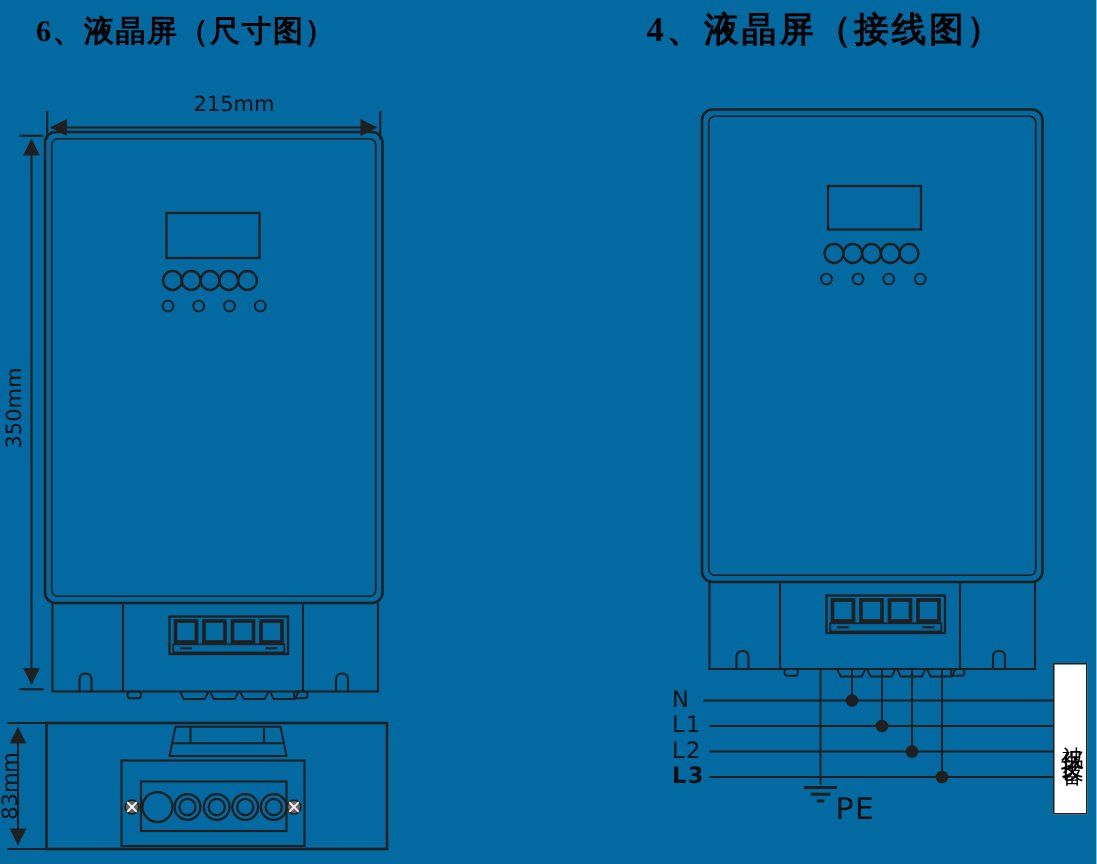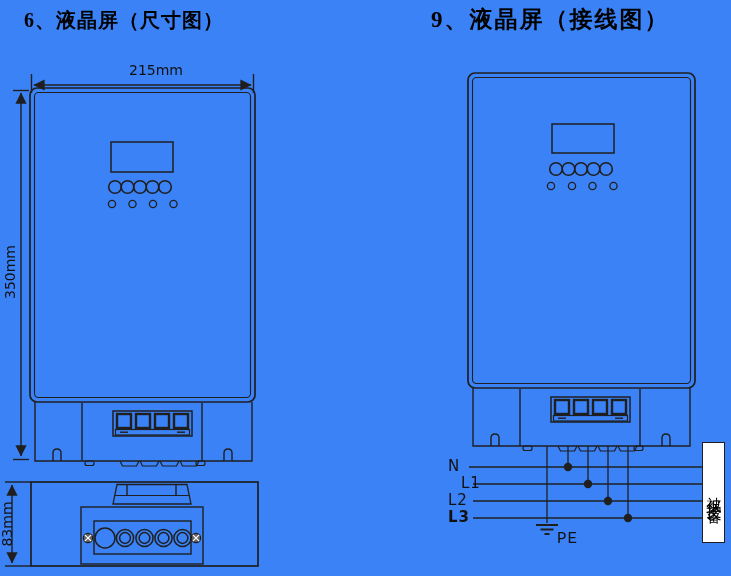--- a/index.html
+++ b/index.html
@@ -1,19 +1,19 @@
 <!DOCTYPE html>
 <html><head>
 <meta charset="utf-8">
 <style>
   html,body{margin:0;padding:0;background:#fff;}
   .canvas{
     position:relative;
     width:731px;height:576px;
-    background:#3b82f6;
+    background:#0369a1;
     overflow:hidden;
     font-family:"Liberation Sans", sans-serif;
     color:#111;
   }
   .lineart{position:absolute;left:0;top:0;width:731px;height:576px;}
   .diagram-title{
     position:absolute;
     font-family:"Liberation Serif", serif;
     font-weight:bold;
     color:#000;
@@ -36,24 +36,24 @@
   .wire-label{
     position:absolute;
     font-family:"DejaVu Sans", sans-serif;
     font-size:15px;
     height:16px;line-height:16px;
     color:#111;
     letter-spacing:1px;
     white-space:nowrap;
   }
   .lbl-n {left:448px;top:458px;}
-  .lbl-l1{left:448px;top:475px;margin-left:13px;}
+  .lbl-l1{left:448px;top:475px;}
   .lbl-l2{left:448px;top:492px;}
   .lbl-l3{left:448px;top:509px;font-weight:bold;}
-  .lbl-pe{left:557px;top:531px;font-size:16px;font-family:Liberation Mono, monospace;}
+  .lbl-pe{left:557px;top:531px;font-size:20px;}
   .protected-box{
     position:absolute;
     left:702px;top:442px;
     width:21px;height:99px;
     border:1.5px solid #1f1f1f;
     background:#fff;
     display:flex;align-items:center;justify-content:center;
   }
   .protected-text{
     font-family:"Liberation Serif", serif;
@@ -240,21 +240,21 @@
         <g stroke-width="2">
           <line x1="536" y1="525" x2="558" y2="525"></line>
           <line x1="540.5" y1="529.5" x2="553.5" y2="529.5"></line>
           <line x1="544.5" y1="534" x2="549.5" y2="534"></line>
         </g>
       </g>
     </g>
   </svg>
 
   <div class="diagram-title title-left">6、液晶屏（尺寸图）</div>
-  <div class="diagram-title title-right">9、液晶屏（接线图）</div>
+  <div class="diagram-title title-right">4、液晶屏（接线图）</div>
 
   <div class="dim-label dim-215">215mm</div>
   <div class="dim-label dim-350">350mm</div>
   <div class="dim-label dim-83">83mm</div>
 
   <div class="wire-label lbl-n">N</div>
   <div class="wire-label lbl-l1">L1</div>
   <div class="wire-label lbl-l2">L2</div>
   <div class="wire-label lbl-l3">L3</div>
   <div class="wire-label lbl-pe">PE</div>

